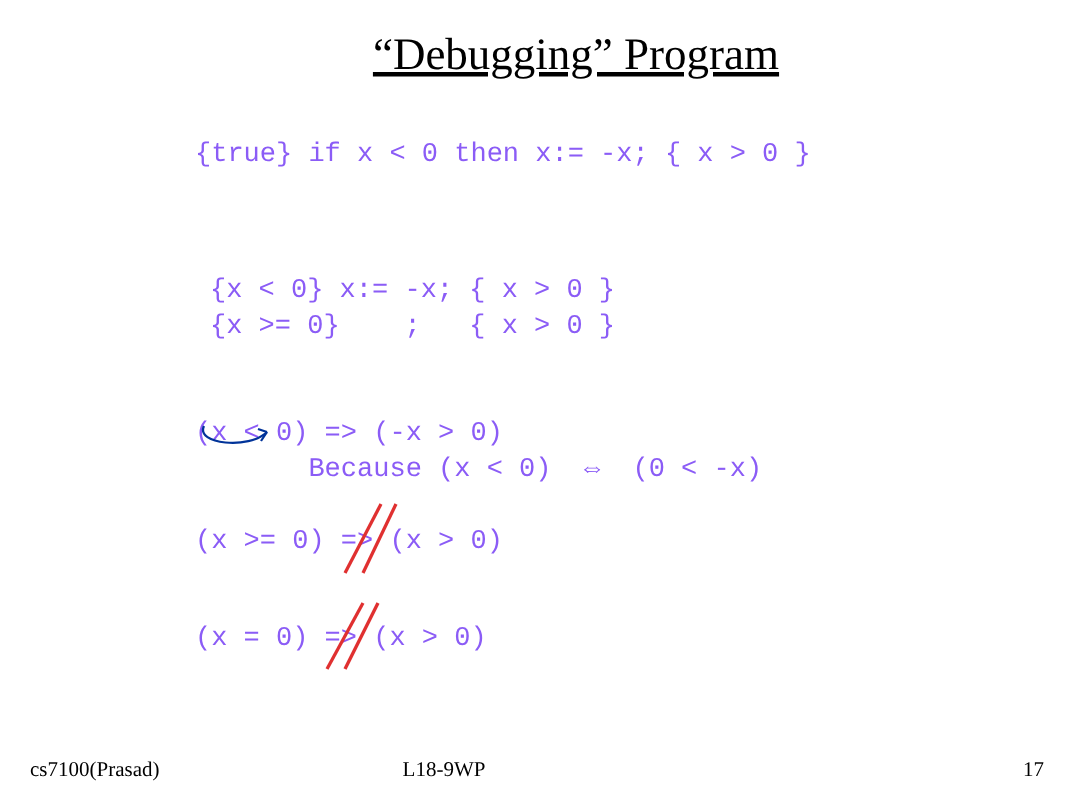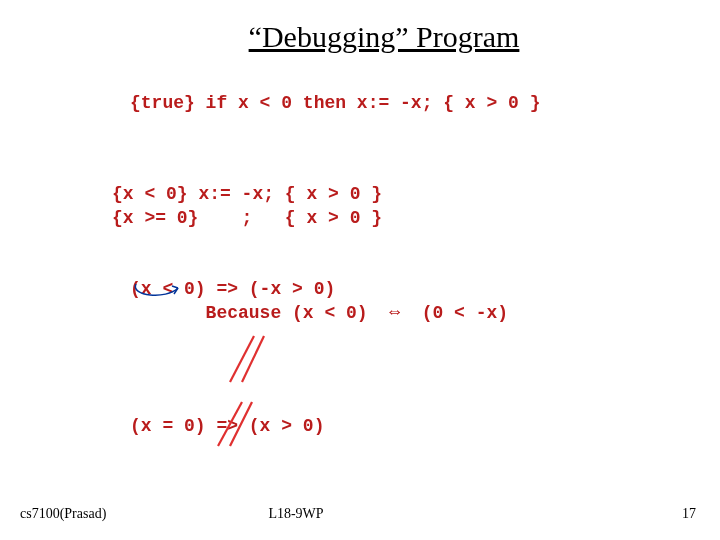--- a/index.html
+++ b/index.html
@@ -29,25 +29,25 @@
     padding-left: 24px;
   }
   .code-block {
     font-family: "Courier New", Courier, monospace;
     font-size: 18px;
     line-height: 1.3;
     white-space: pre;
     position: absolute;
   }
   .block1 { top: 92px;  left: 130px; }
-  .block2 { top: 160px; left: 112px; }
+  .block2 { top: 160px; left: 140px; }
   .block3 { top: 255px; left: 130px; }
   .block4 { top: 350px; left: 130px; }
   .block5 { top: 415px; left: 130px; }
-  .blue { color: #b91c1c; font-weight: bold; }
+  .blue { color: #8b5cf6; }
   .footer-left {
     position: absolute;
     bottom: 18px;
     left: 20px;
     font-size: 14px;
   }
   .footer-center {
     position: absolute;
     bottom: 18px;
     width: 592px;
@@ -94,20 +94,21 @@
 
   <div class="code-block block3 blue">
 <span>(x &lt; 0) =&gt; (-x &gt; 0)</span>
 <span>       Because (x &lt; 0)  </span><span>⇔</span><span>  (0 &lt; -x)</span></div>
 
   <svg class="curve-arrow" viewBox="0 0 50 18">
     <path d="M4 2 C -2 14, 34 18, 46 6" fill="none" stroke="#003399" stroke-width="1.5"></path>
     <path d="M46 6 L40 4 M46 6 L42 12" fill="none" stroke="#003399" stroke-width="1.5"></path>
   </svg>
 
+  <div class="code-block block4 blue">(x &gt;= 0) =&gt; (x &gt; 0)</div>
 
   <div class="code-block block5 blue">(x = 0) =&gt; (x &gt; 0)</div>
 
   <svg class="cross" style="top:332px; left:224px; width:44px; height:54px;" viewBox="0 0 44 54">
     <line x1="6" y1="50" x2="30" y2="4"></line>
     <line x1="18" y1="50" x2="40" y2="4"></line>
   </svg>
 
   <svg class="cross" style="top:398px; left:212px; width:44px; height:52px;" viewBox="0 0 44 52">
     <line x1="6" y1="48" x2="30" y2="4"></line>

